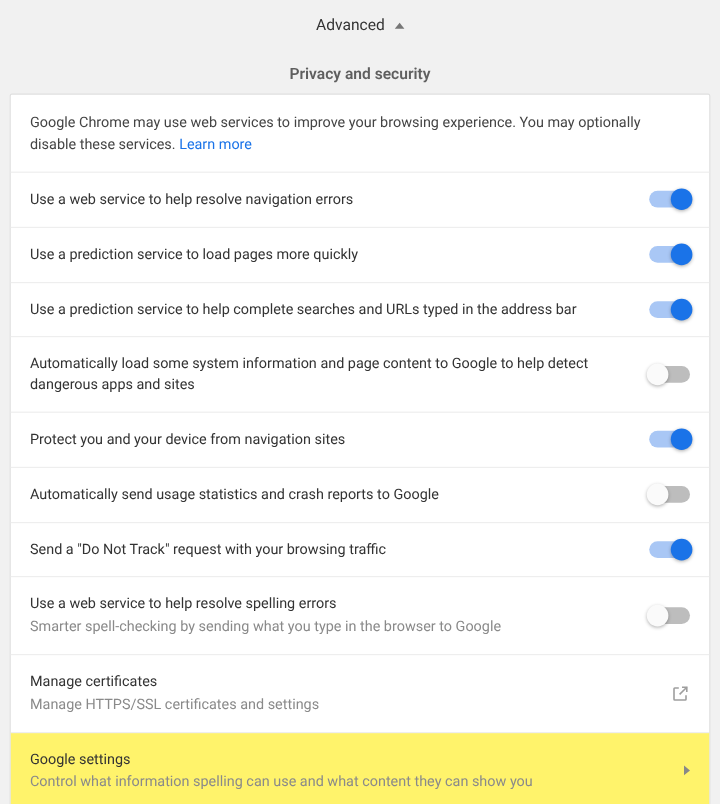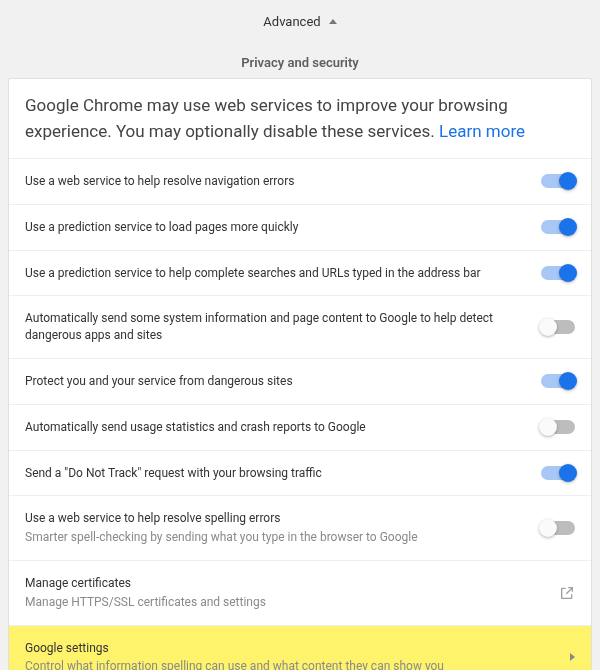--- a/index.html
+++ b/index.html
@@ -37,21 +37,21 @@
       text-align: center;
     }
     .card {
       background: #fff;
       border: 1px solid #e0e0e0;
       border-radius: 2px;
       margin: 0 8px 8px 8px;
     }
     .intro {
       padding: 14px 16px;
-      font-size: 17px;
+      font-size: 12px;
       color: #444;
       line-height: 1.5;
     }
     .link { color: #1a73e8; cursor: pointer; }
     .row {
       display: flex;
       align-items: center;
       padding: 14px 16px;
       border-top: 1px solid #eee;
       gap: 12px;
@@ -140,29 +140,29 @@
       <div class="row">
         <div class="row-text">
           <div>Use a prediction service to help complete searches and URLs typed in the address bar</div>
         </div>
         <div class="toggle on">
           <div class="knob"></div>
         </div>
       </div>
       <div class="row">
         <div class="row-text">
-          <div>Automatically send some system information and page content to Google to help detect dangerous apps and sites</div>
+          <div>Automatically load some system information and page content to Google to help detect dangerous apps and sites</div>
         </div>
         <div class="toggle off">
           <div class="knob"></div>
         </div>
       </div>
       <div class="row">
         <div class="row-text">
-          <div>Protect you and your service from dangerous sites</div>
+          <div>Protect you and your device from navigation sites</div>
         </div>
         <div class="toggle on">
           <div class="knob"></div>
         </div>
       </div>
       <div class="row">
         <div class="row-text">
           <div>Automatically send usage statistics and crash reports to Google</div>
         </div>
         <div class="toggle off">

